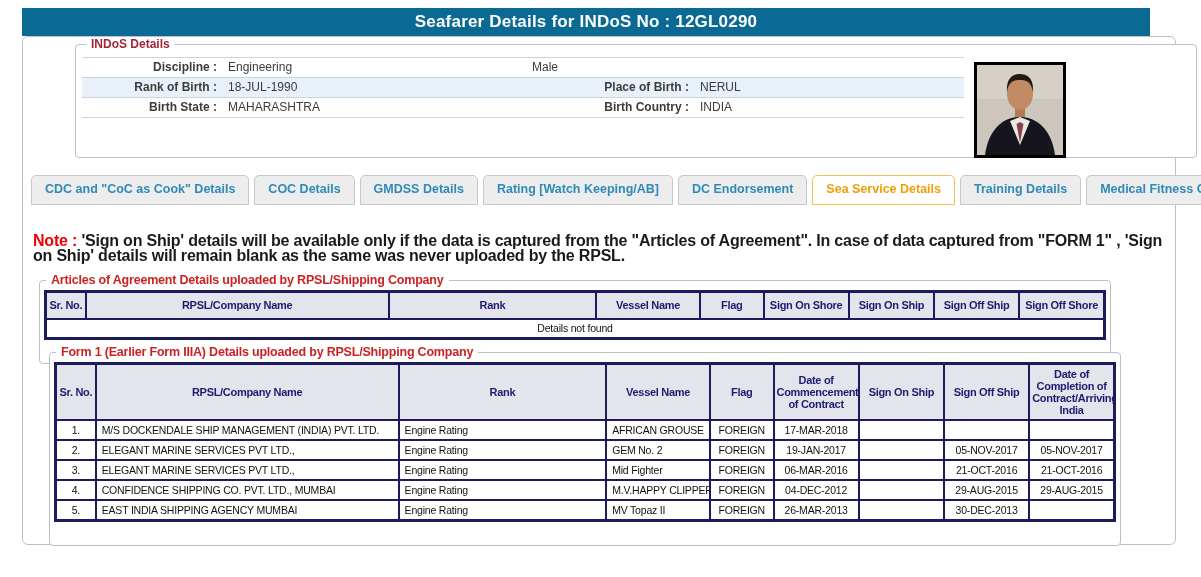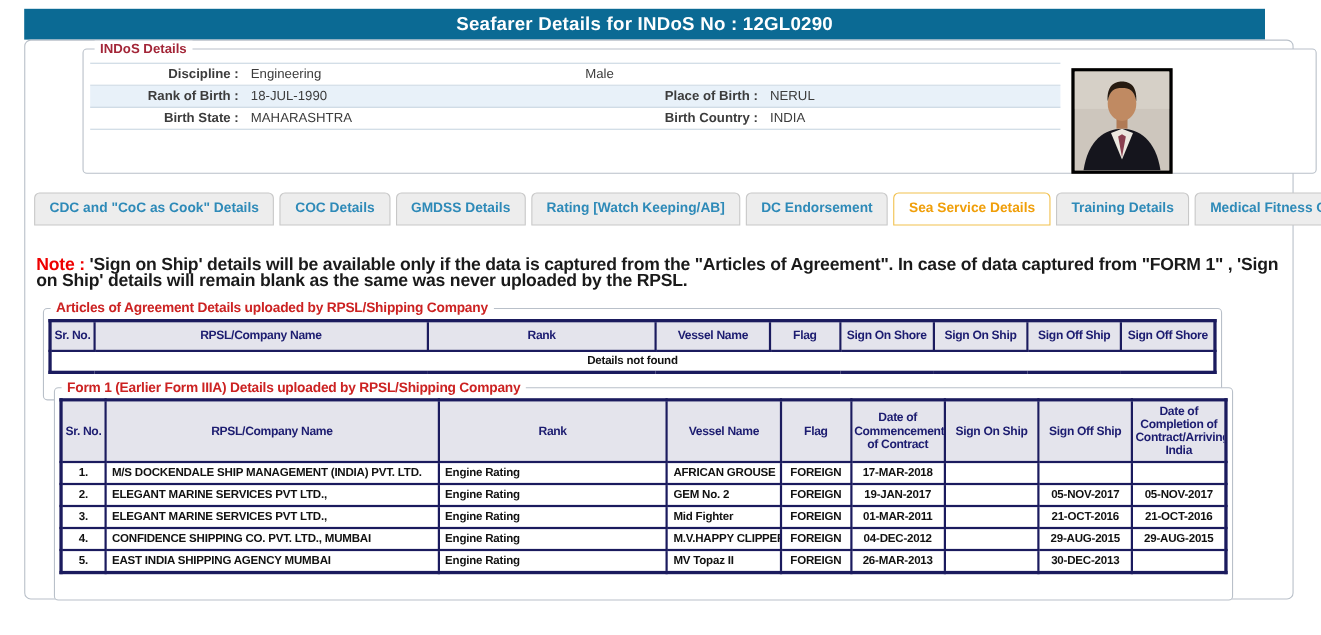--- a/index.html
+++ b/index.html
@@ -79,21 +79,21 @@
   }
   table.grid th, table.grid td{ border:2px solid var(--table_border_navy); overflow:hidden; }
   table.grid th{
     background:var(--header_cell_bg); color:var(--header_text_navy);
     font-size:11px; line-height:12px; font-weight:bold; letter-spacing:-.3px;
     padding:3px 2px; text-align:center;
   }
   .fs-articles th{ height:27px; }
   .fs-form1 th{ height:48px; }
   table.grid td{
-    height:20px; font-size:10.5px; font-weight:bold; letter-spacing:-.2px;
+    height:20px; font-size:10.5px; font-weight:normal; letter-spacing:-.2px;
     color:#111; padding:2px 5px; white-space:nowrap;
   }
   td.al-c{ text-align:center; }
   td.al-l{ text-align:left; }
   td.not-found{
     text-align:center; color:var(--not_found_red); font-size:12.5px;
     height:18px; letter-spacing:-.2px;
   }
 </style>
 </head>
@@ -238,21 +238,21 @@
             <td class="al-c">&nbsp;</td>
             <td class="al-c">05-NOV-2017</td>
             <td class="al-c">05-NOV-2017</td>
           </tr>
           <tr>
             <td class="al-c">3.</td>
             <td class="al-l">ELEGANT MARINE SERVICES PVT LTD.,</td>
             <td class="al-l">Engine Rating</td>
             <td class="al-l">Mid Fighter</td>
             <td class="al-c">FOREIGN</td>
-            <td class="al-c">01-MAR-2011</td>
+            <td class="al-c">06-MAR-2016</td>
             <td class="al-c">&nbsp;</td>
             <td class="al-c">21-OCT-2016</td>
             <td class="al-c">21-OCT-2016</td>
           </tr>
           <tr>
             <td class="al-c">4.</td>
             <td class="al-l">CONFIDENCE SHIPPING CO. PVT. LTD., MUMBAI</td>
             <td class="al-l">Engine Rating</td>
             <td class="al-l">M.V.HAPPY CLIPPER</td>
             <td class="al-c">FOREIGN</td>

